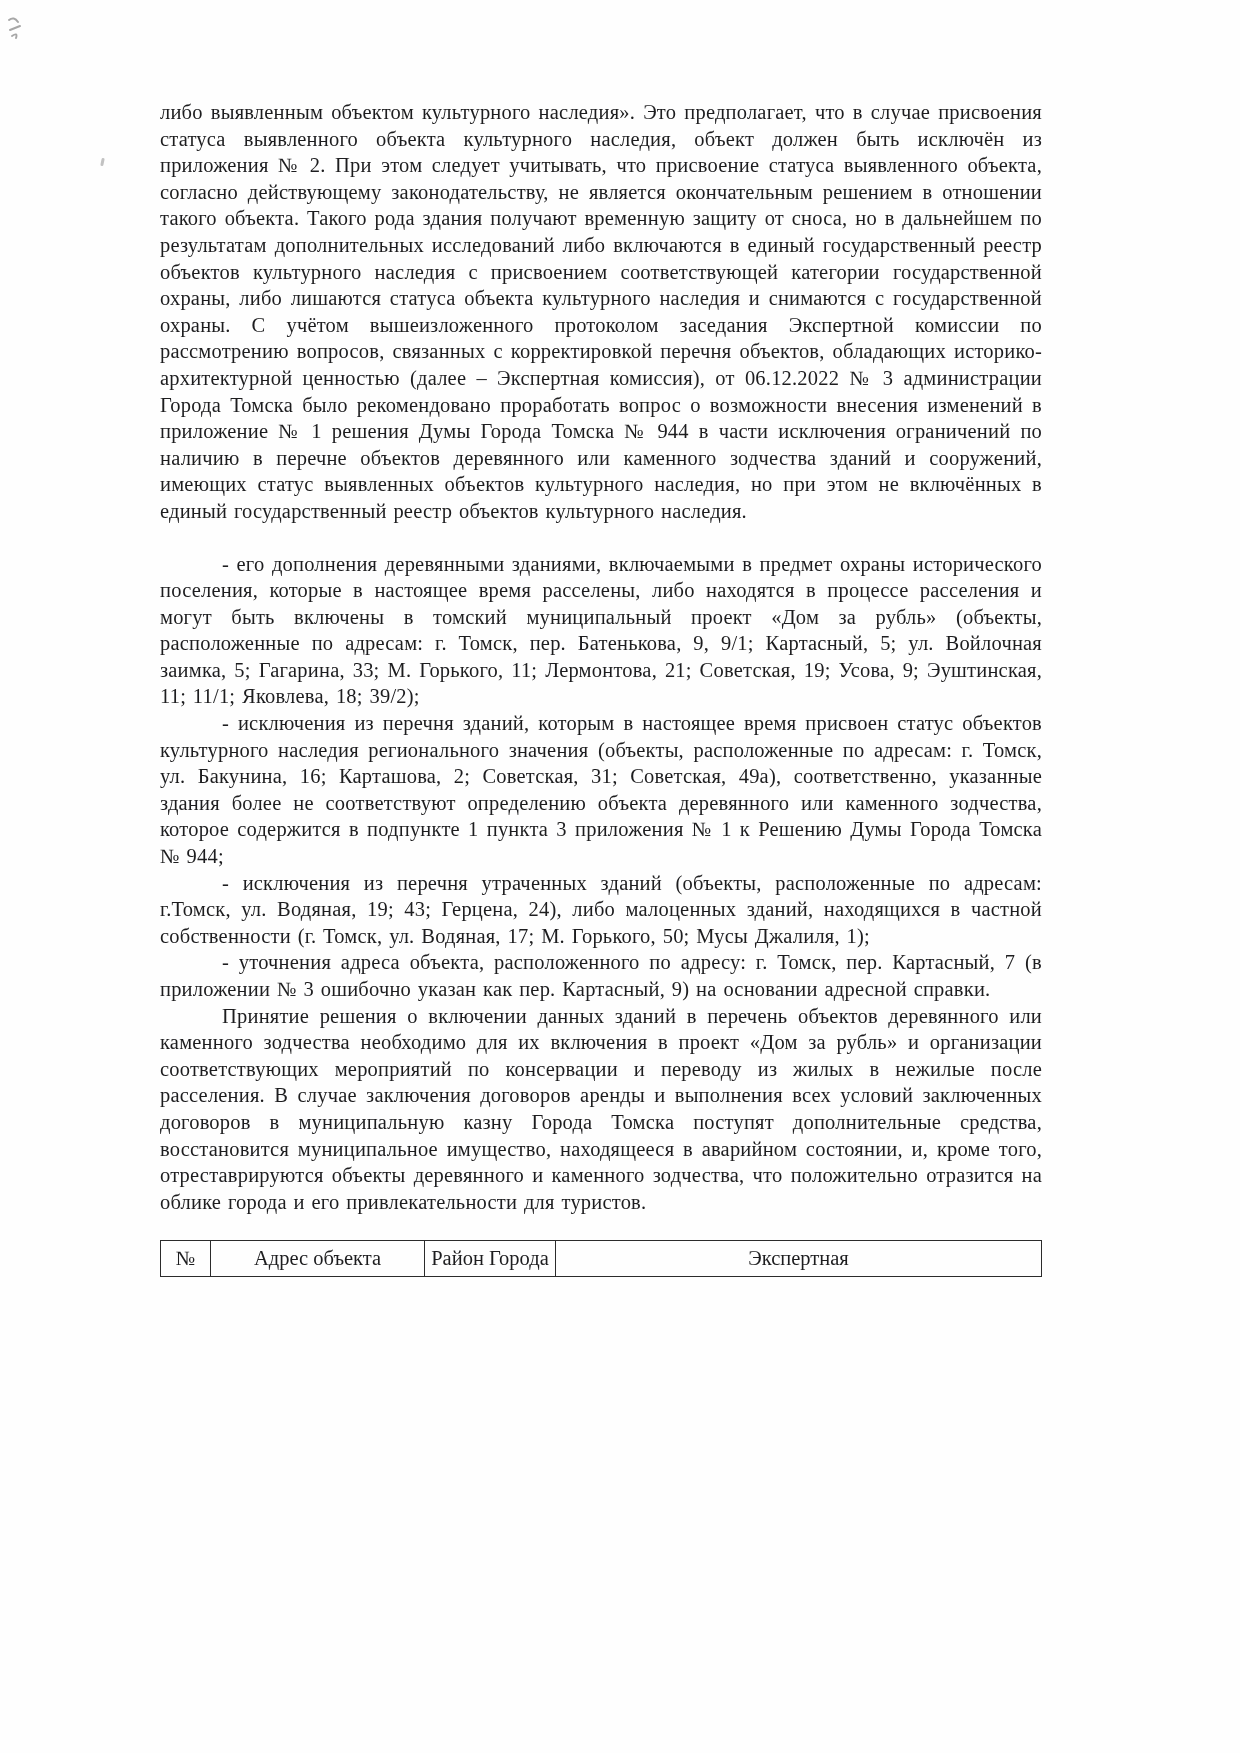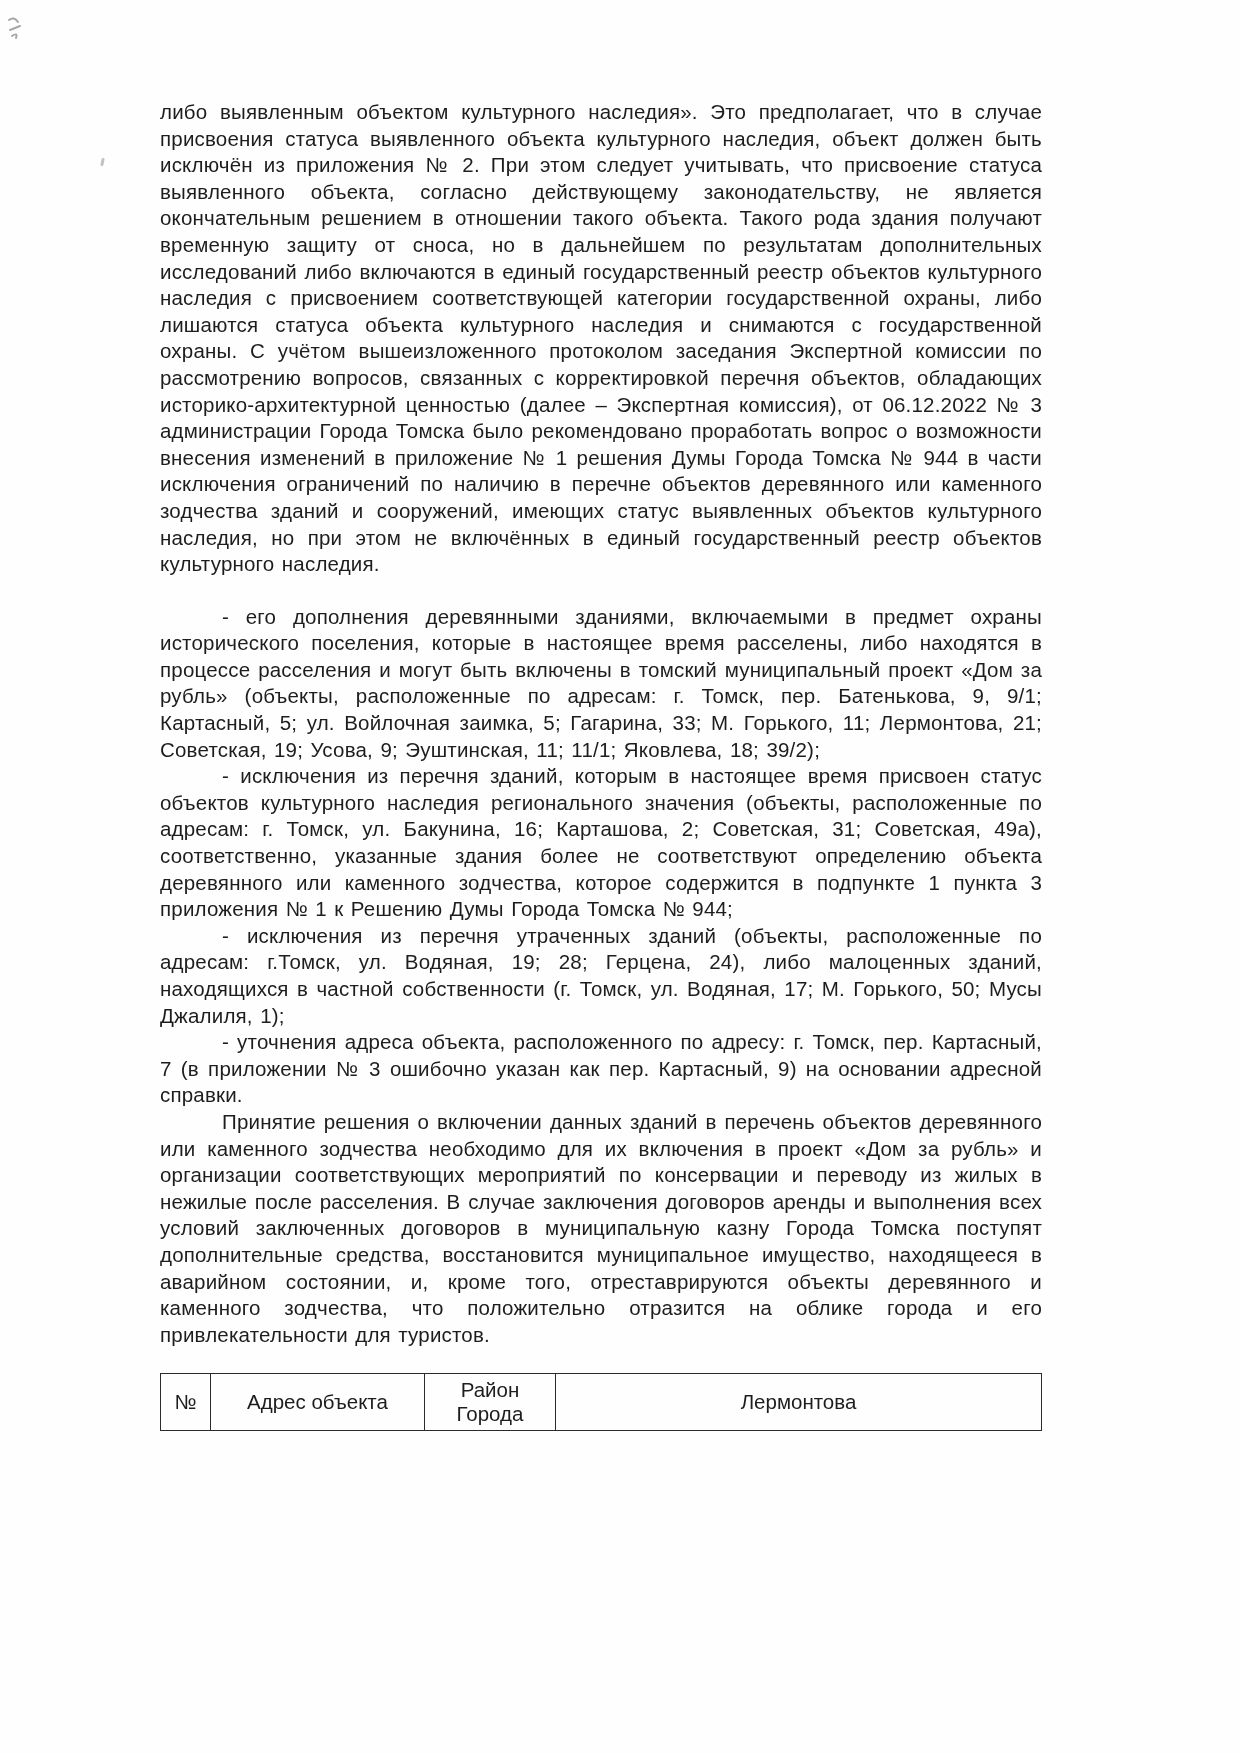--- a/index.html
+++ b/index.html
@@ -6,21 +6,21 @@
   html, body { margin: 0; padding: 0; }
   body { background: #ffffff; }
 
   .page {
     position: relative;
     width: 1240px;
     height: 1753px;
     margin: 0 auto;
     background: #fefefe;
     overflow: hidden;
-    font-family: Liberation Sans, sans-serif;
+    font-family: Liberation Serif, serif;
     color: #1d1d1f;
   }
 
   .content {
     position: absolute;
     left: 160px;
     top: 99px;
     width: 882px;
   }
 
@@ -93,32 +93,32 @@
 
     <p class="para">либо выявленным объектом культурного наследия». Это предполагает, что в случае присвоения статуса выявленного объекта культурного наследия, объект должен быть исключён из приложения № 2. При этом следует учитывать, что присвоение статуса выявленного объекта, согласно действующему законодательству, не является окончательным решением в отношении такого объекта. Такого рода здания получают временную защиту от сноса, но в дальнейшем по результатам дополнительных исследований либо включаются в единый государственный реестр объектов культурного наследия с присвоением соответствующей категории государственной охраны, либо лишаются статуса объекта культурного наследия и снимаются с государственной охраны. С учётом вышеизложенного протоколом заседания Экспертной комиссии по рассмотрению вопросов, связанных с корректировкой перечня объектов, обладающих историко-архитектурной ценностью (далее – Экспертная комиссия), от 06.12.2022 № 3 администрации Города Томска было рекомендовано проработать вопрос о возможности внесения изменений в приложение № 1 решения Думы Города Томска № 944 в части исключения ограничений по наличию в перечне объектов деревянного или каменного зодчества зданий и сооружений, имеющих статус выявленных объектов культурного наследия, но при этом не включённых в единый государственный реестр объектов культурного наследия.</p>
 
     <div class="para-gap"></div>
 
 
     <p class="para indent">- его дополнения деревянными зданиями, включаемыми в предмет охраны исторического поселения, которые в настоящее время расселены, либо находятся в процессе расселения и могут быть включены в томский муниципальный проект «Дом за рубль» (объекты, расположенные по адресам: г. Томск, пер. Батенькова, 9, 9/1; Картасный, 5; ул. Войлочная заимка, 5; Гагарина, 33; М. Горького, 11; Лермонтова, 21; Советская, 19; Усова, 9; Эуштинская, 11; 11/1; Яковлева, 18; 39/2);</p>
 
     <p class="para indent">- исключения из перечня зданий, которым в настоящее время присвоен статус объектов культурного наследия регионального значения (объекты, расположенные по адресам: г. Томск, ул. Бакунина, 16; Карташова, 2; Советская, 31; Советская, 49а), соответственно, указанные здания более не соответствуют определению объекта деревянного или каменного зодчества, которое содержится в подпункте 1 пункта 3 приложения № 1 к Решению Думы Города Томска № 944;</p>
 
-    <p class="para indent">- исключения из перечня утраченных зданий (объекты, расположенные по адресам: г.Томск, ул. Водяная, 19; 28; Герцена, 24), либо малоценных зданий, находящихся в частной собственности (г. Томск, ул. Водяная, 17; М. Горького, 50; Мусы Джалиля, 1);</p>
+    <p class="para indent">- исключения из перечня утраченных зданий (объекты, расположенные по адресам: г.Томск, ул. Водяная, 19; 43; Герцена, 24), либо малоценных зданий, находящихся в частной собственности (г. Томск, ул. Водяная, 17; М. Горького, 50; Мусы Джалиля, 1);</p>
 
     <p class="para indent">- уточнения адреса объекта, расположенного по адресу: г. Томск, пер. Картасный, 7 (в приложении № 3 ошибочно указан как пер. Картасный, 9) на основании адресной справки.</p>
 
     <p class="para indent">Принятие решения о включении данных зданий в перечень объектов деревянного или каменного зодчества необходимо для их включения в проект «Дом за рубль» и организации соответствующих мероприятий по консервации и переводу из жилых в нежилые после расселения. В случае заключения договоров аренды и выполнения всех условий заключенных договоров в муниципальную казну Города Томска поступят дополнительные средства, восстановится муниципальное имущество, находящееся в аварийном состоянии, и, кроме того, отреставрируются объекты деревянного и каменного зодчества, что положительно отразится на облике города и его привлекательности для туристов.</p>
 
 
     <table class="doc-table">
       <thead>
         <tr>
           <th class="col-num">№</th>
           <th class="col-addr">Адрес объекта</th>
           <th class="col-district">Район Города</th>
-          <th class="col-basis">Лермонтова</th>
+          <th class="col-basis">Экспертная</th>
         </tr>
       </thead>
     </table>
 
   </div>
 </div>
 
 </body></html>

